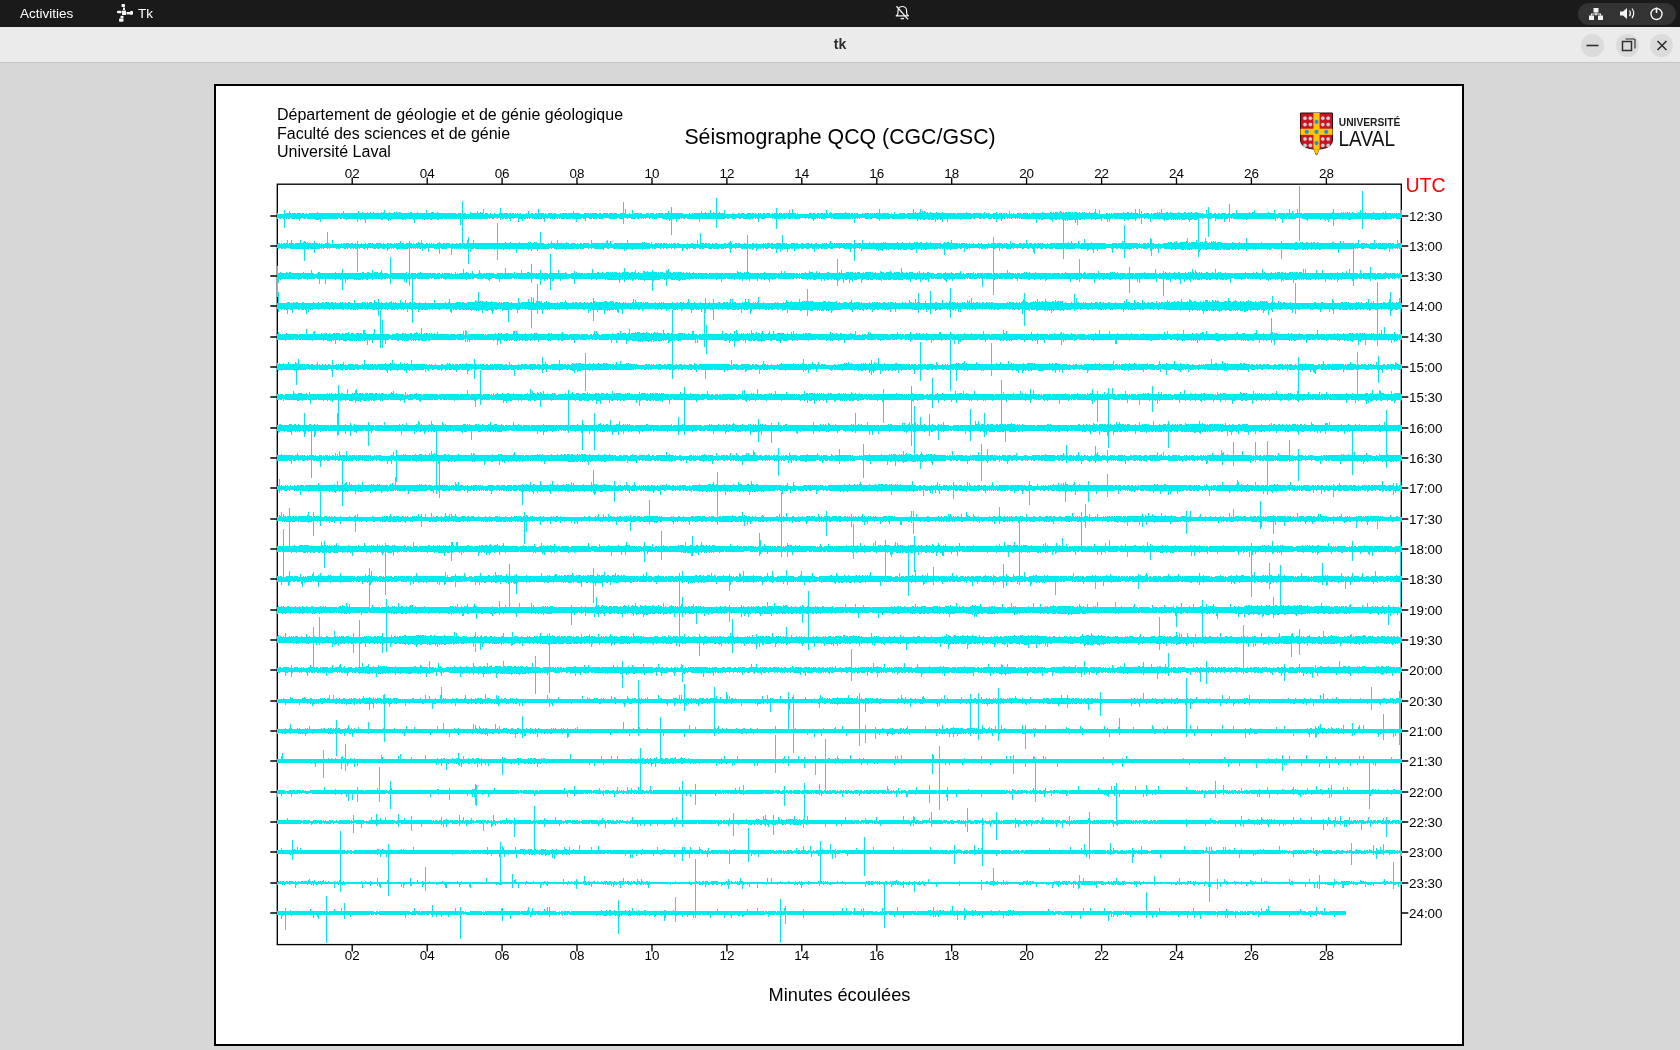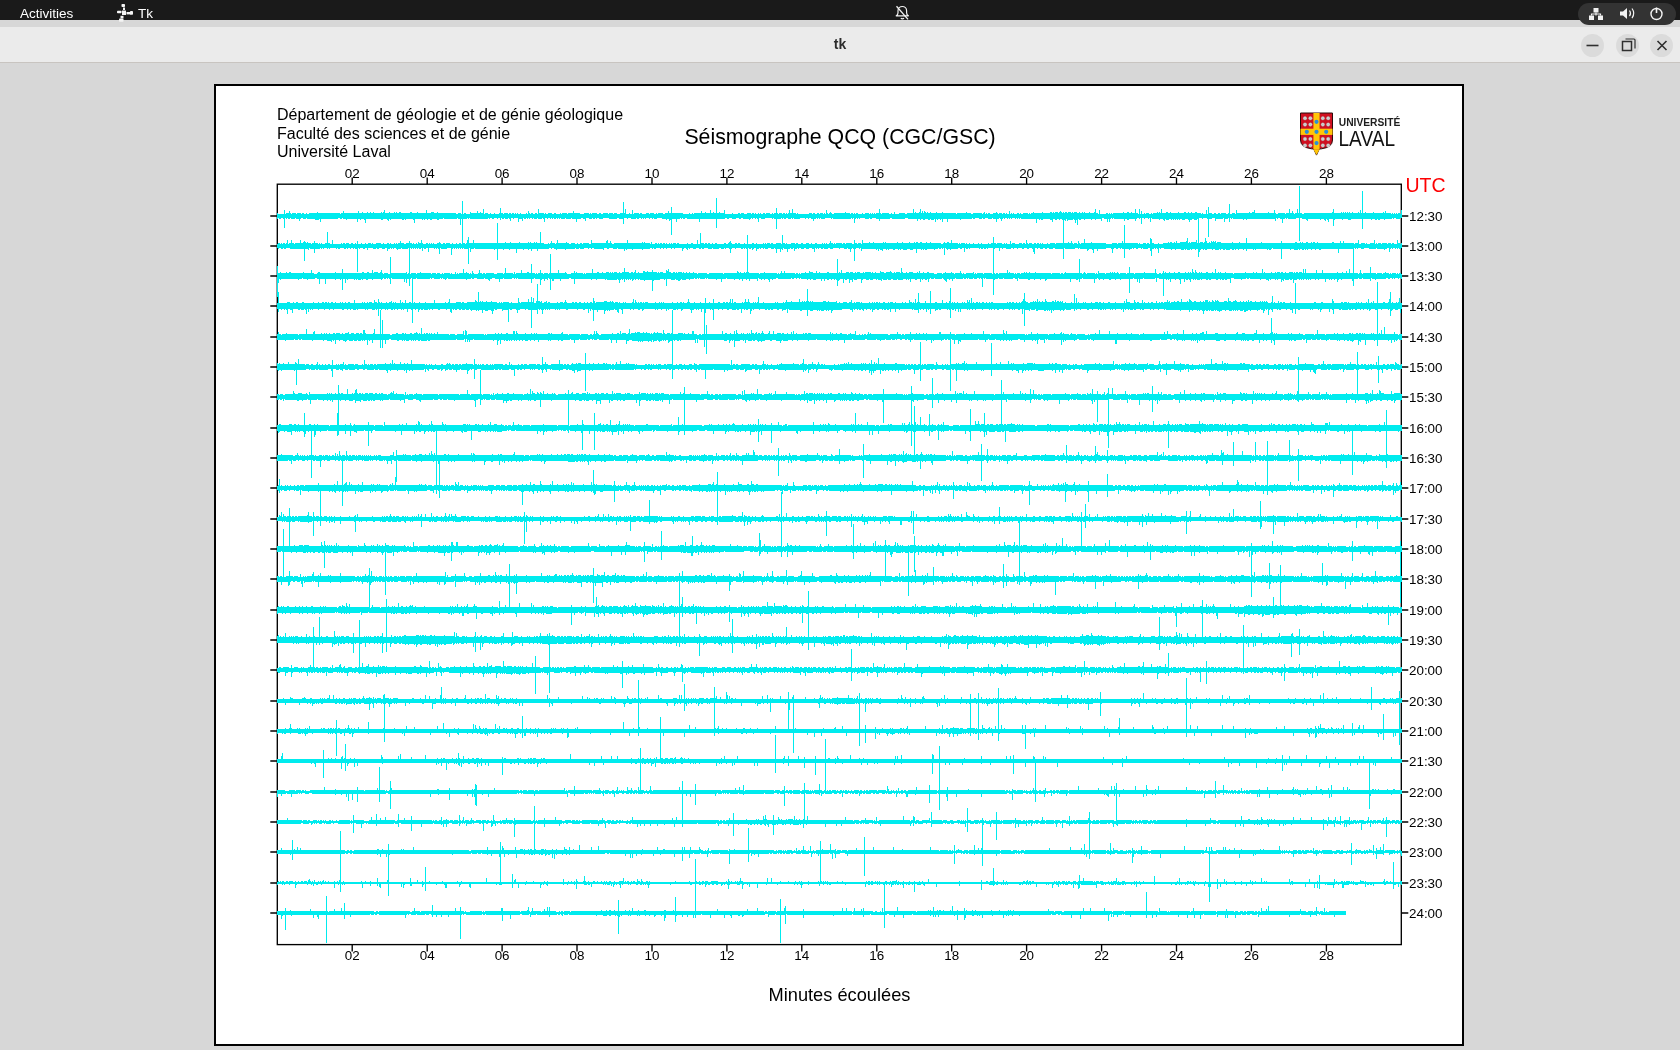--- a/index.html
+++ b/index.html
@@ -1,15 +1,15 @@
 <!DOCTYPE html>
 <html><head><meta charset="utf-8"><style>
 html,body{margin:0;padding:0;width:1680px;height:1050px;overflow:hidden;background:#d7d7d7;
 font-family:"Liberation Sans",sans-serif;}
-#topbar{position:absolute;left:0;top:0;width:1680px;height:20px;background:#1a1a1a;color:#fff;}
+#topbar{position:absolute;left:0;top:0;width:1680px;height:27px;background:#1a1a1a;color:#fff;}
 #topbar .act{position:absolute;left:20px;top:0;line-height:27px;font-size:13.5px;}
 #topbar .tk{position:absolute;left:138px;top:0;line-height:27px;font-size:13.5px;}
 #topbar .clock{position:absolute;left:799px;top:0;line-height:27px;font-size:13.5px;margin-top:19px;}
 #tray{position:absolute;right:4px;top:2.5px;width:98px;height:22px;background:#333333;border-radius:11px;}
 #titlebar{position:absolute;left:0;top:27px;width:1680px;height:35px;background:#ebebeb;border-bottom:1px solid #c8c4c0;}
 #titlebar .t{position:absolute;left:0;width:100%;text-align:center;top:0;line-height:35px;font-size:14px;font-weight:bold;color:#2d2d2d;}
 .wbtn{position:absolute;top:34px;width:23px;height:23px;border-radius:50%;background:#dbdbdb;}
 svg{position:absolute;left:0;top:0;}
 text{font-family:"Liberation Sans",sans-serif;}
 </style></head><body>

